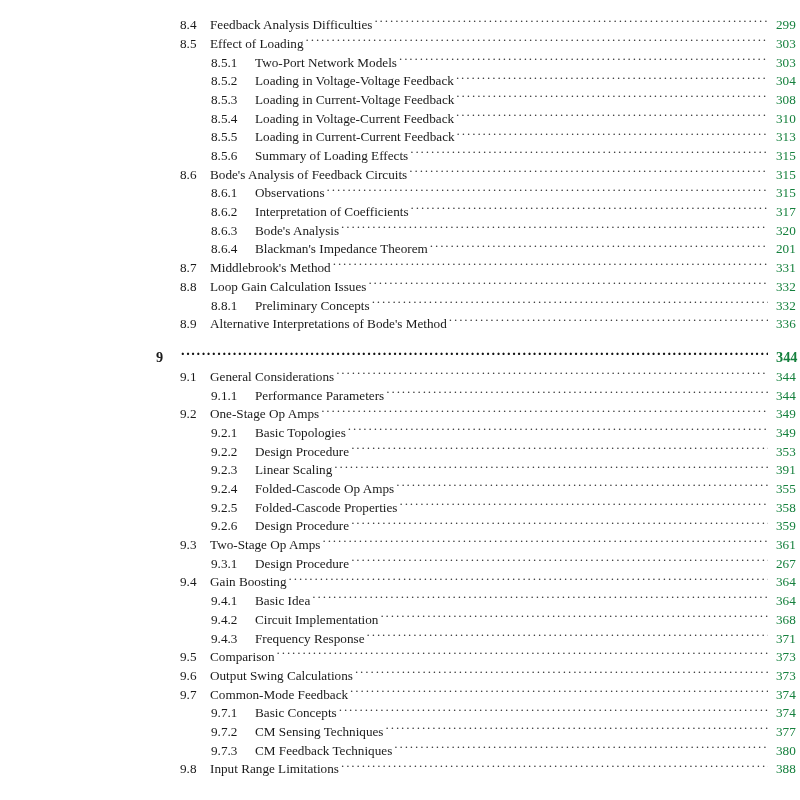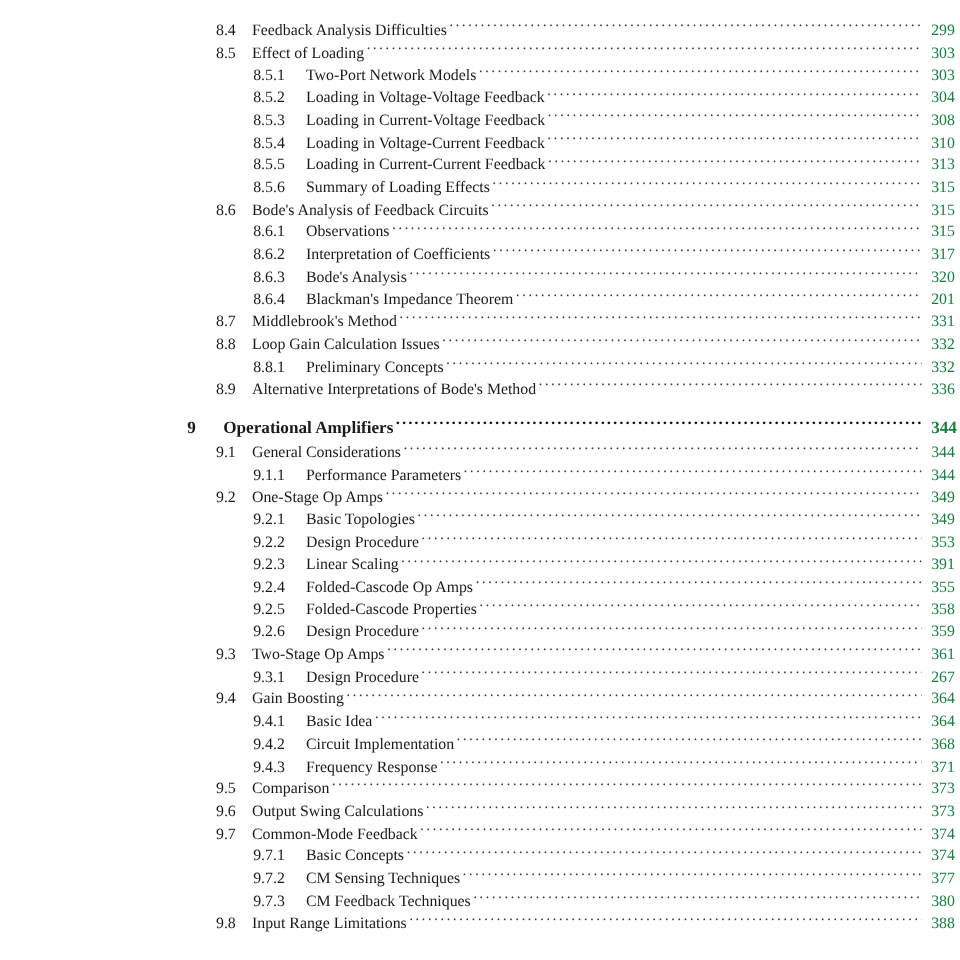--- a/index.html
+++ b/index.html
@@ -211,21 +211,20 @@
         <span class="entry-page">332</span>
       </li>
       <li class="toc-entry level-section">
         <span class="entry-num">8.9</span>
         <span class="entry-title">Alternative Interpretations of Bode's Method</span>
         <span class="leader"></span>
         <span class="entry-page">336</span>
       </li>
       <li class="toc-entry level-chapter">
         <span class="entry-num">9</span>
-        <span class="entry-title">Operational Amplifiers</span>
         <span class="leader"></span>
         <span class="entry-page">344</span>
       </li>
       <li class="toc-entry level-section">
         <span class="entry-num">9.1</span>
         <span class="entry-title">General Considerations</span>
         <span class="leader"></span>
         <span class="entry-page">344</span>
       </li>
       <li class="toc-entry level-subsection">

